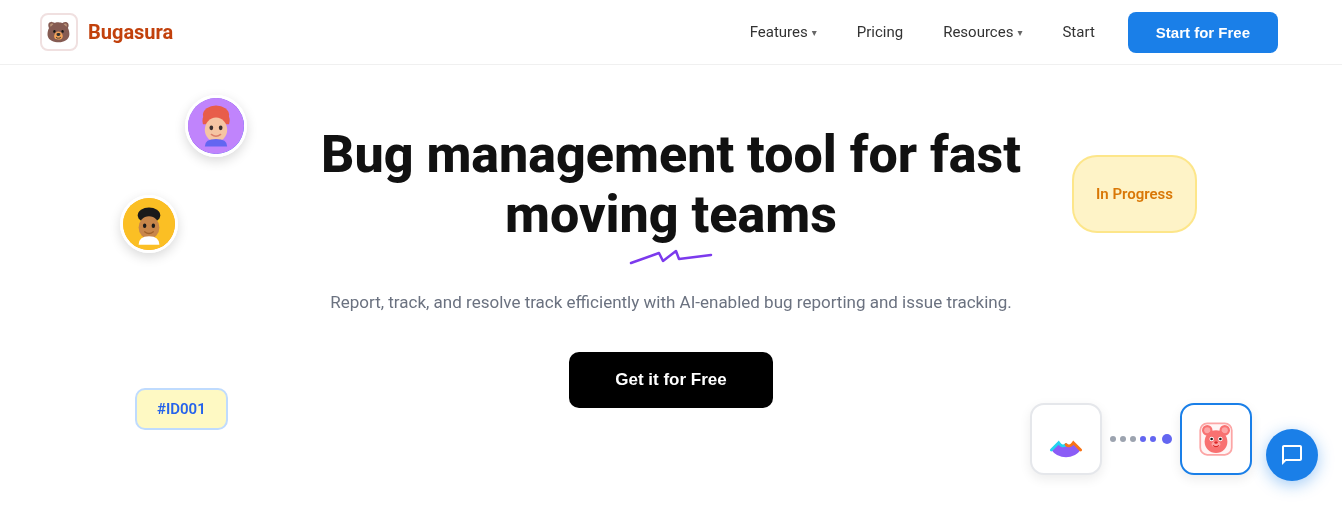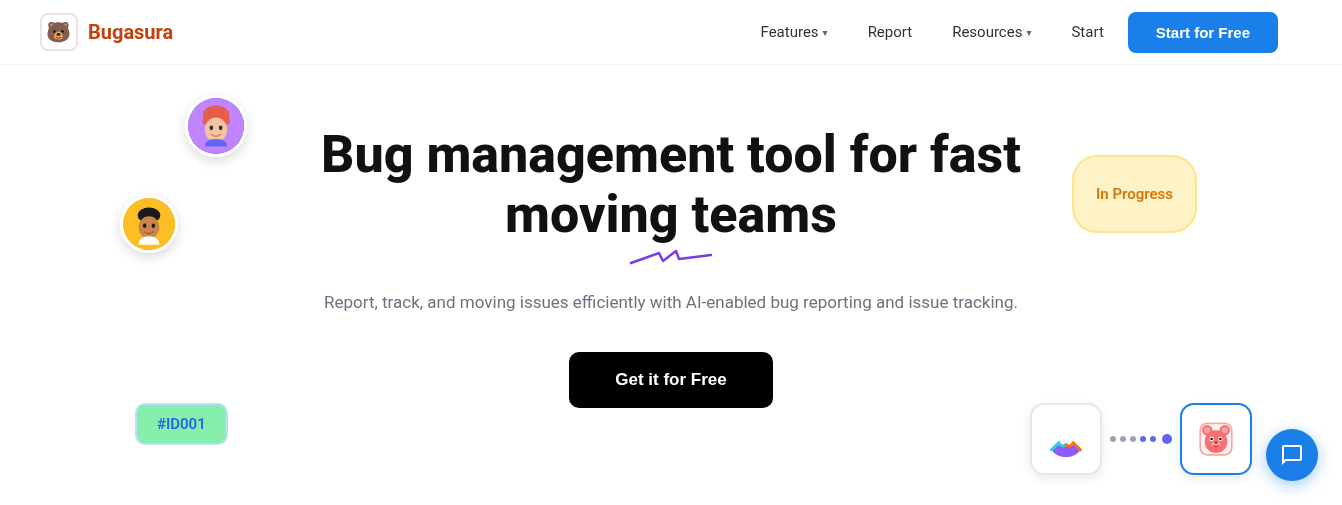--- a/index.html
+++ b/index.html
@@ -72,20 +72,21 @@
     }
     .nav-cta {
       background: #1a7fe8;
       color: #fff;
       border: none;
       padding: 12px 28px;
       border-radius: 8px;
       font-size: 15px;
       font-weight: 600;
       cursor: pointer;
+      margin-left: 9px;
     }
 
     
     .hero {
       position: relative;
       display: flex;
       flex-direction: column;
       align-items: center;
       padding: 60px 40px 40px;
       min-height: 440px;
@@ -145,23 +146,23 @@
       border: 2px solid #fde68a;
       border-radius: 25px;
       padding: 28px 22px;
       font-size: 15px;
       font-weight: 600;
     }
 
     
     .id-badge {
       position: absolute;
-      bottom: 60px;
+      bottom: 75px;
       left: 135px;
-      background: #86efac;
+      background: #fef9c3;
       color: #2563eb;
       border: 2px solid #bfdbfe;
       border-radius: 10px;
       padding: 10px 20px;
       font-size: 15px;
       font-weight: 600;
     }
 
     
     .integration-strip {
@@ -276,21 +277,21 @@
     </div>
     <span class="logo-text">Bugasura</span>
   </a>
 
   <div class="nav-links">
     <div class="nav-item">
       <span>Features</span>
       <span class="nav-chevron">▾</span>
     </div>
     <div class="nav-item">
-      <span>Report</span>
+      <span>Pricing</span>
     </div>
     <div class="nav-item">
       <span>Resources</span>
       <span class="nav-chevron">▾</span>
     </div>
     <div class="nav-login nav-item">
       <span>Start</span>
     </div>
     <button class="nav-cta">Start for Free</button>
   </div>
@@ -394,21 +395,21 @@
     </div>
   </div>
 
   <div class="hero-content">
     <h1 class="hero-title">Bug management tool for fast moving teams</h1>
     <span class="lightning-underline">
       <svg viewBox="0 0 100 18" width="100" height="18" xmlns="http://www.w3.org/2000/svg">
         <path d="M10 14 L38 4 L42 12 L55 2 L58 10 L90 6" stroke="#7c3aed" stroke-width="2.5" fill="none" stroke-linecap="round" stroke-linejoin="round"></path>
       </svg>
     </span>
-    <p class="hero-subtitle">Report, track, and moving issues efficiently with AI-enabled bug reporting and issue tracking.</p>
+    <p class="hero-subtitle">Report, track, and resolve track efficiently with AI-enabled bug reporting and issue tracking.</p>
     <button class="cta-btn">Get it for Free</button>
   </div>
 
 </section>
 
 <div class="chat-bubble">
   <svg class="chat-icon-svg" viewBox="0 0 24 24" xmlns="http://www.w3.org/2000/svg">
     <path d="M20 2H4c-1.1 0-2 .9-2 2v18l4-4h14c1.1 0 2-.9 2-2V4c0-1.1-.9-2-2-2zm0 14H5.2L4 17.2V4h16v12z"></path>
   </svg>
 </div>

